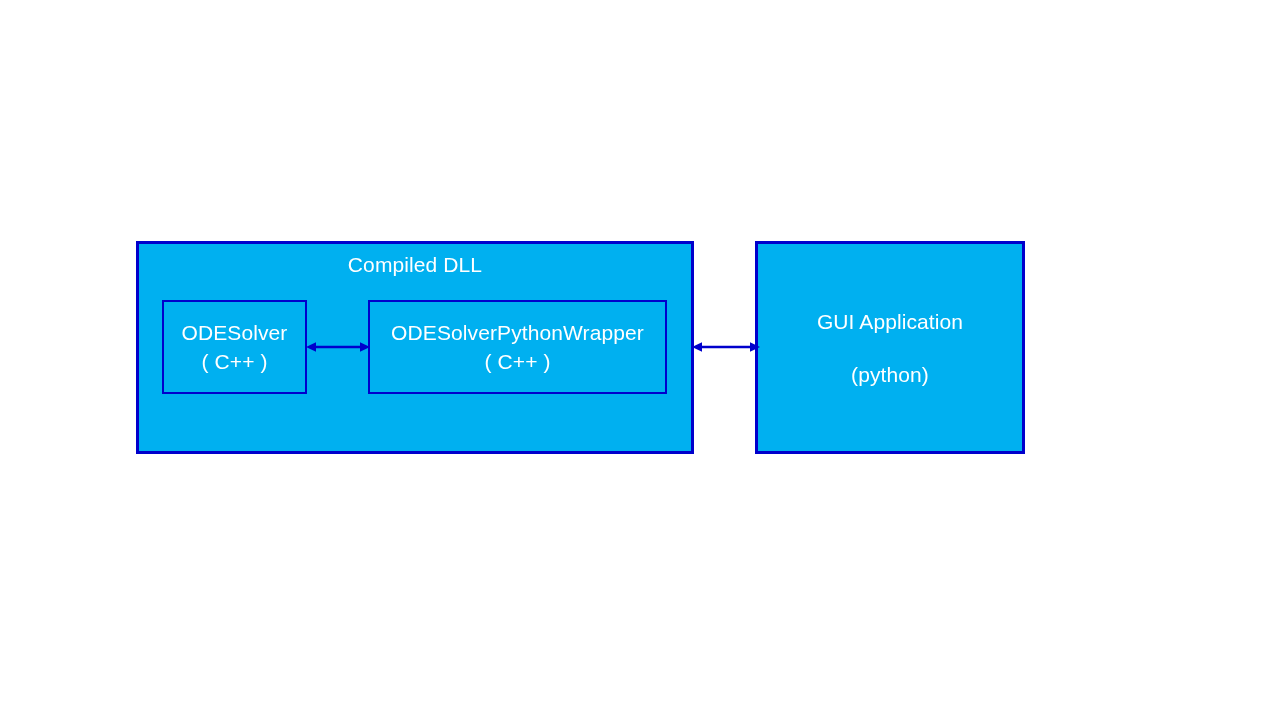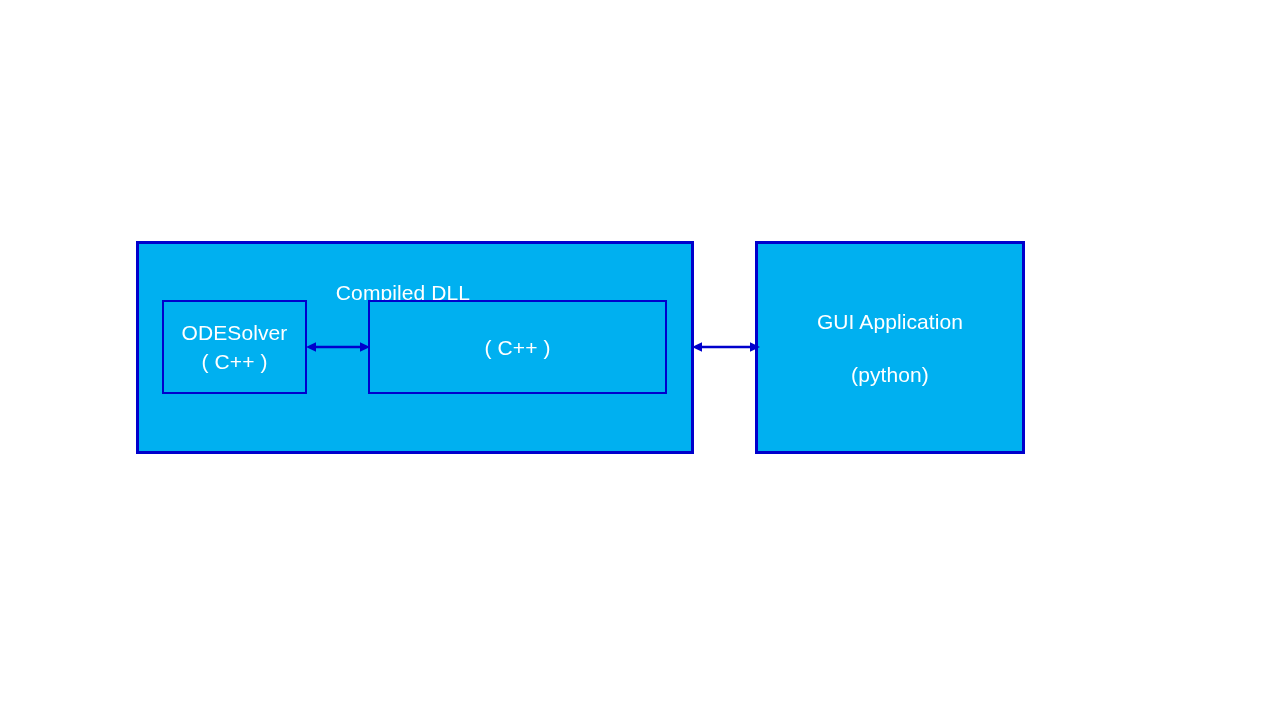--- a/index.html
+++ b/index.html
@@ -65,30 +65,29 @@
   #wrapper-box {
     left: 368px;
     top: 300px;
     width: 299px;
     height: 94px;
   }
 
   
   .dll-title {
     position: absolute;
-    left: 124px;
+    left: 136px;
     top: 251px;
     width: 558px;
     text-align: center;
     color: #ffffff;
     font-size: 21px;
     line-height: 28px;
     letter-spacing: 0.1px;
     white-space: nowrap;
-    margin-top: 28px;
   }
   .box-line {
     color: #ffffff;
     font-size: 21px;
     line-height: 29px;
     text-align: center;
     white-space: nowrap;
     letter-spacing: 0.1px;
   }
 
@@ -118,20 +117,21 @@
   <div class="box" id="dll-box"></div>
 
   <div class="dll-title">Compiled DLL</div>
 
   <div class="inner-box" id="odesolver-box">
     <div class="box-line">ODESolver</div>
     <div class="box-line">( C++ )</div>
   </div>
 
   <div class="inner-box" id="wrapper-box">
+    <div class="box-line">ODESolverPythonWrapper</div>
     <div class="box-line">( C++ )</div>
   </div>
 
   <div class="box" id="gui-box">
     <div class="box-line">GUI Application</div>
     <div class="box-line">(python)</div>
   </div>
 
   <svg class="arrow" id="arrow-internal" viewBox="0 0 66 28">
     <line x1="8" y1="14" x2="58" y2="14" stroke="#0000cc" stroke-width="2.6"></line>

